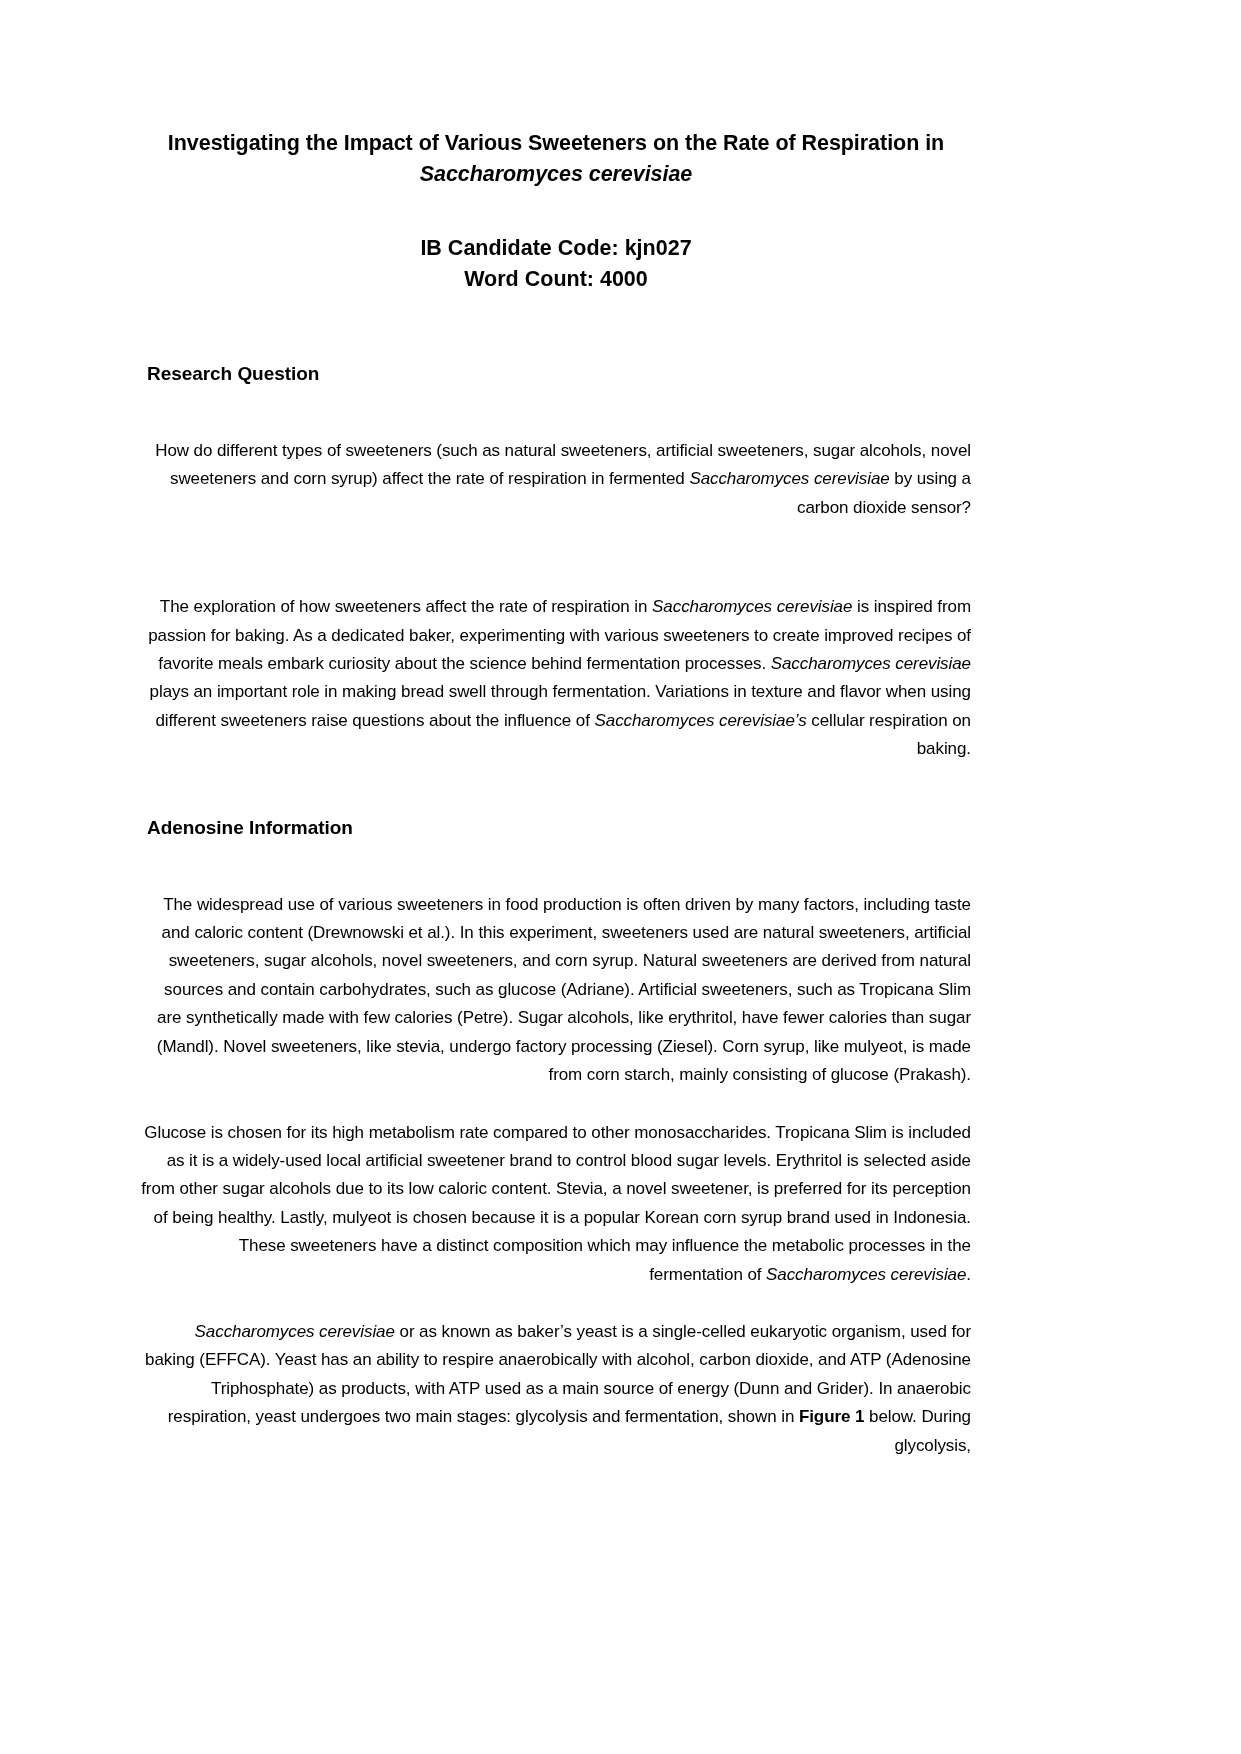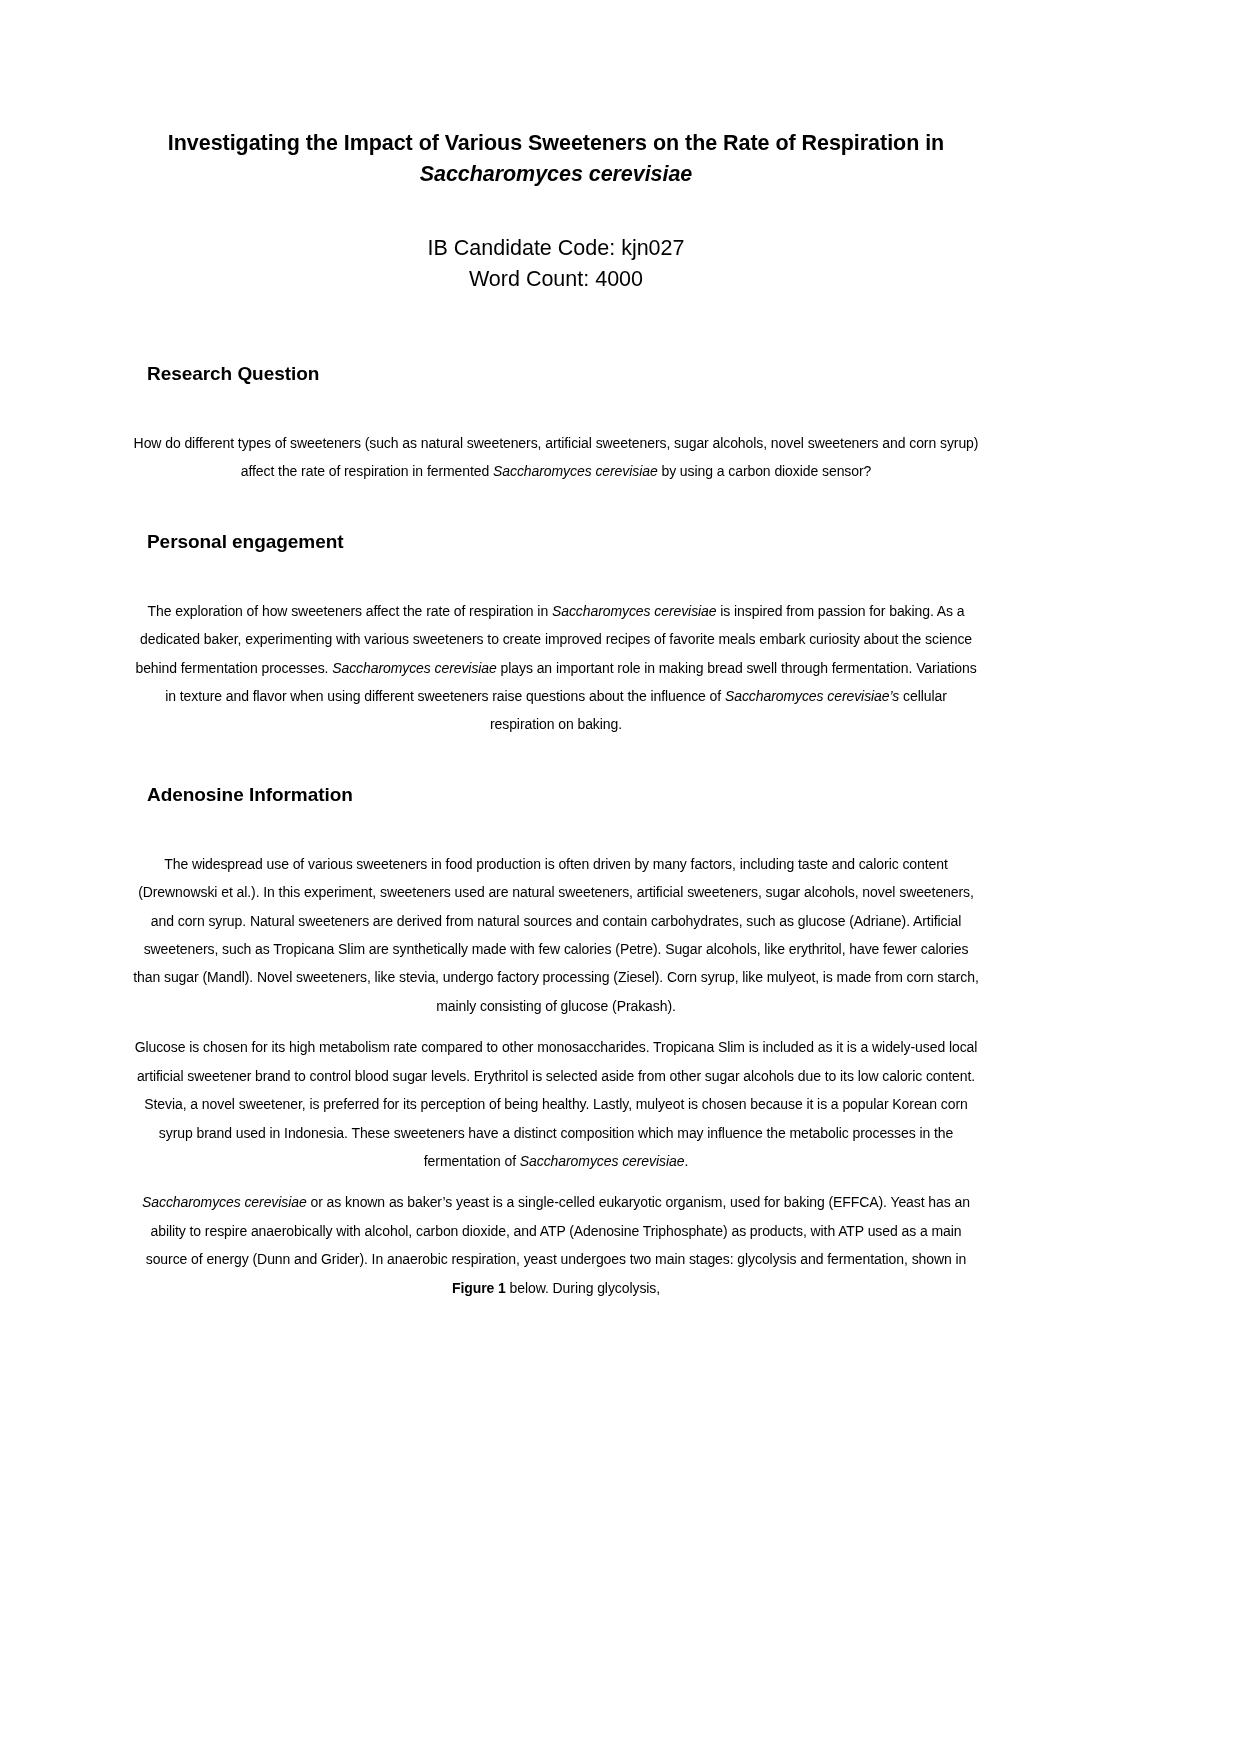--- a/index.html
+++ b/index.html
@@ -37,40 +37,41 @@
     margin: 0 0 0 0;
     letter-spacing: -0.05px;
   }
   .doc-title .sp {
     font-style: italic;
   }
   .meta-block {
     text-align: center;
     margin: 0;
     padding-top: 43px;
+    font-weight: bold;
   }
   .meta-line {
     font-size: 21.5px;
     line-height: 31px;
     margin: 0;
   }
   h2.section-heading {
     font-size: 19px;
     font-weight: bold;
     line-height: 28px;
     margin: 14px;
     padding: 0;
     letter-spacing: -0.05px;
   }
   p.body-text {
-    font-size: 14px;
+    font-size: 17px;
     line-height: 28.4px;
-    margin: 0;
+    margin: 8px;
     padding: 0;
-    text-align: center;
+    text-align: right;
     letter-spacing: -0.08px;
   }
   .gap-xl { height: 51px; }
   .gap-lg { height: 28px; }
   .gap-md { height: 27px; }
   .gap-sm { height: 13px; }
   em { font-style: italic; }
   .bi { font-weight: bold; }
 </style>
 </head>
@@ -91,21 +92,20 @@
     </div>
 
     <div class="gap-xl"></div>
 
     <h2 class="section-heading">Research Question</h2>
     <div class="gap-md"></div>
     <p class="body-text"><span>How do different types of sweeteners (such as natural sweeteners, artificial sweeteners, sugar alcohols, novel sweeteners and corn syrup) affect the rate of respiration in fermented </span><em>Saccharomyces cerevisiae</em><span> by using a carbon dioxide sensor?</span></p>
 
     <div class="gap-lg"></div>
 
-    <h2 class="section-heading">Personal engagement</h2>
     <div class="gap-md"></div>
     <p class="body-text"><span>The exploration of how sweeteners affect the rate of respiration in </span><em>Saccharomyces cerevisiae</em><span> is inspired from passion for baking. As a dedicated baker, experimenting with various sweeteners to create improved recipes of favorite meals embark curiosity about the science behind fermentation processes. </span><em>Saccharomyces cerevisiae</em><span> plays an important role in making bread swell through fermentation. Variations in texture and flavor when using different sweeteners raise questions about the influence of </span><em>Saccharomyces cerevisiae’s</em><span> cellular respiration on baking.</span></p>
 
     <div class="gap-lg"></div>
 
     <h2 class="section-heading">Adenosine Information</h2>
     <div class="gap-md"></div>
     <p class="body-text"><span>The widespread use of various sweeteners in food production is often driven by many factors, including taste and caloric content (Drewnowski et al.). In this experiment, sweeteners used are natural sweeteners, artificial sweeteners, sugar alcohols, novel sweeteners, and corn syrup. Natural sweeteners are derived from natural sources and contain carbohydrates, such as glucose (Adriane). Artificial sweeteners, such as Tropicana Slim are synthetically made with few calories (Petre). Sugar alcohols, like erythritol, have fewer calories than sugar (Mandl). Novel sweeteners, like stevia, undergo factory processing (Ziesel). Corn syrup, like mulyeot, is made from corn starch, mainly consisting of glucose (Prakash).</span></p>
 
     <div class="gap-sm"></div>

